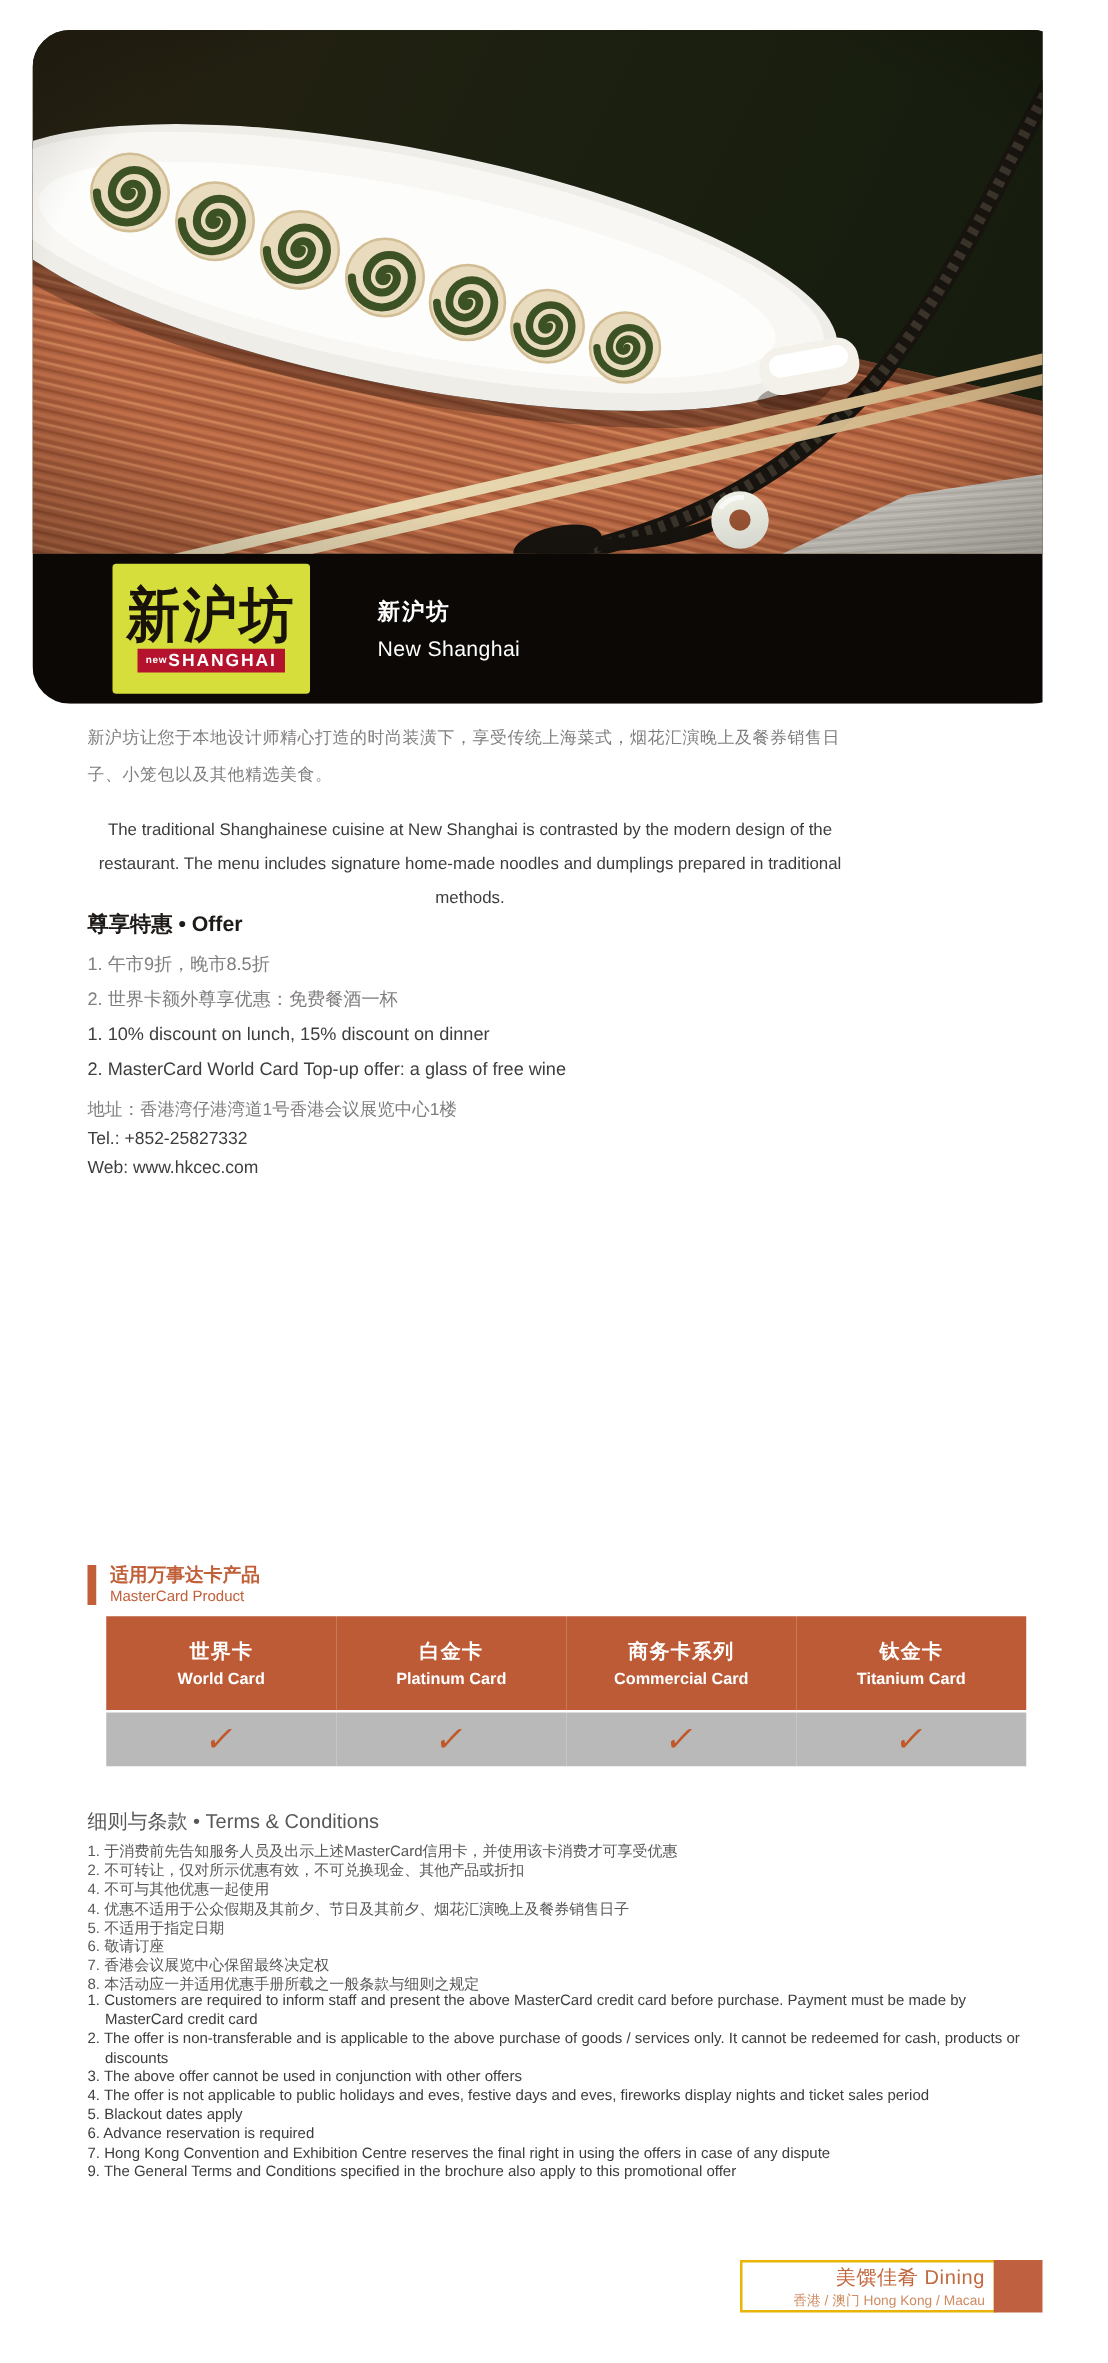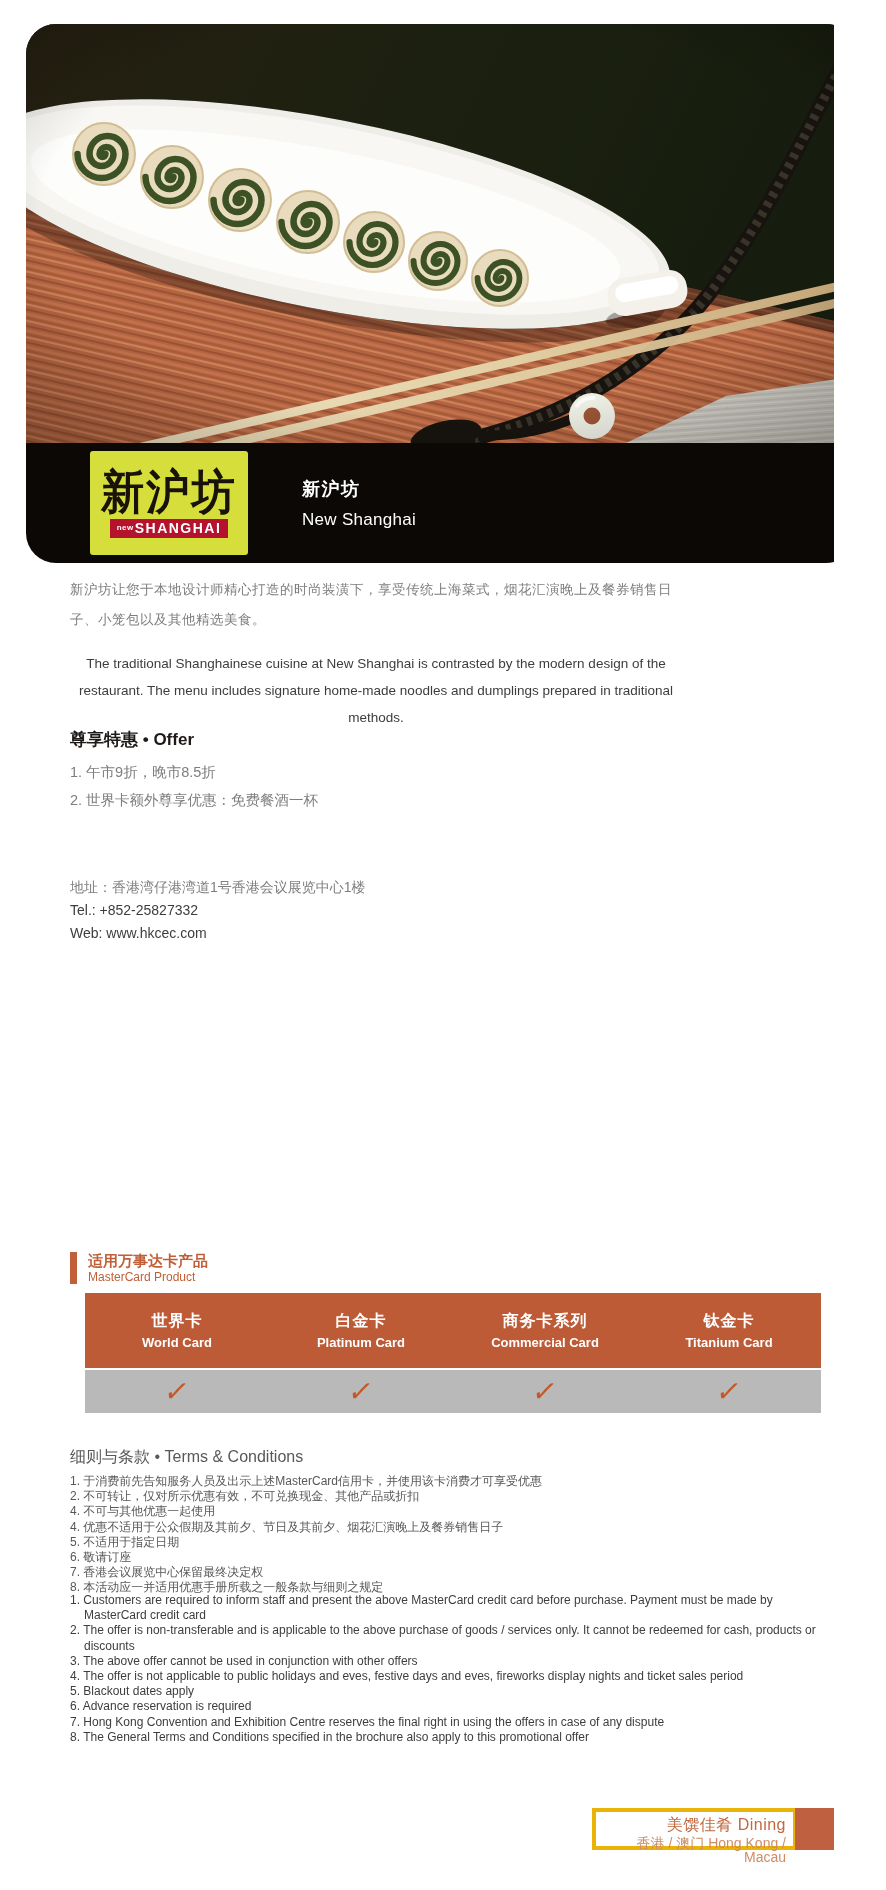--- a/index.html
+++ b/index.html
@@ -53,23 +53,23 @@
   .check{font-size:28px;line-height:28px;font-weight:bold;color:#c2582a;transform:skewX(-12deg);}
 
   
   .terms-head{position:absolute;left:70px;top:1447px;font-size:16px;color:#595757;}
   .terms-zh{position:absolute;left:70px;top:1474px;width:750px;font-size:12px;line-height:15.2px;color:#595757;}
   .terms-en{position:absolute;left:70px;top:1593px;width:752px;font-size:12px;line-height:15.2px;color:#3f3d3c;}
   .t-item{padding-left:14px;text-indent:-14px;}
 
   
   .footer-box{position:absolute;left:592px;top:1808px;width:205px;height:42px;box-sizing:border-box;
-              border:4px solid #eab308;background:#ffffff;text-align:right;padding:3px 7px 0 0;}
+              border:2px solid #eab308;background:#ffffff;text-align:right;padding:3px 7px 0 0;}
   .footer-l1{font-size:16px;color:#c2683e;letter-spacing:0.5px;line-height:19px;}
-  .footer-l2{font-size:14px;color:#cf8c63;line-height:14px;margin-top:2px;}
+  .footer-l2{font-size:11px;color:#cf8c63;line-height:14px;margin-top:2px;}
   .footer-band{position:absolute;left:795px;top:1808px;width:91px;height:42px;background:#bf6140;}
 </style>
 </head>
 <body>
 
 <div class="page">
 
   <div class="card">
     <div class="photo">
       <svg viewBox="0 0 830 419" width="830" height="419">
@@ -186,20 +186,24 @@
   </div>
 
   <div class="intro-zh">新沪坊让您于本地设计师精心打造的时尚装潢下，享受传统上海菜式，烟花汇演晚上及餐券销售日子、小笼包以及其他精选美食。</div>
   <div class="intro-en">The traditional Shanghainese cuisine at New Shanghai is contrasted by the modern design of the restaurant. The menu includes signature home-made noodles and dumplings prepared in traditional methods.</div>
 
   <div class="offer-head">尊享特惠 • Offer</div>
   <div class="offer-zh">
     <div>1. 午市9折，晚市8.5折</div>
     <div>2. 世界卡额外尊享优惠：免费餐酒一杯</div>
   </div>
+  <div class="offer-en">
+    <div>1. 10% discount on lunch, 15% discount on dinner</div>
+    <div>2. MasterCard World Card Top-up offer: a glass of free wine</div>
+  </div>
 
   <div class="contact">
     <div class="zh">地址：香港湾仔港湾道1号香港会议展览中心1楼</div>
     <div>Tel.: +852-25827332</div>
     <div>Web: www.hkcec.com</div>
   </div>
 
   <div class="mc-head">
     <div class="vbar"></div>
     <div>
@@ -255,21 +259,21 @@
     <div class="t-item">8. 本活动应一并适用优惠手册所载之一般条款与细则之规定</div>
   </div>
   <div class="terms-en">
     <div class="t-item">1. Customers are required to inform staff and present the above MasterCard credit card before purchase. Payment must be made by MasterCard credit card</div>
     <div class="t-item">2. The offer is non-transferable and is applicable to the above purchase of goods / services only. It cannot be redeemed for cash, products or discounts</div>
     <div class="t-item">3. The above offer cannot be used in conjunction with other offers</div>
     <div class="t-item">4. The offer is not applicable to public holidays and eves, festive days and eves, fireworks display nights and ticket sales period</div>
     <div class="t-item">5. Blackout dates apply</div>
     <div class="t-item">6. Advance reservation is required</div>
     <div class="t-item">7. Hong Kong Convention and Exhibition Centre reserves the final right in using the offers in case of any dispute</div>
-    <div class="t-item">8. The General Terms and Conditions specified in the brochure also apply to this promotional offer</div>
+    <div class="t-item">9. The General Terms and Conditions specified in the brochure also apply to this promotional offer</div>
   </div>
 
   <div class="footer-box">
     <div class="footer-l1">美馔佳肴 Dining</div>
     <div class="footer-l2">香港 / 澳门 Hong Kong / Macau</div>
   </div>
   <div class="footer-band"></div>
 
 </div>
 

